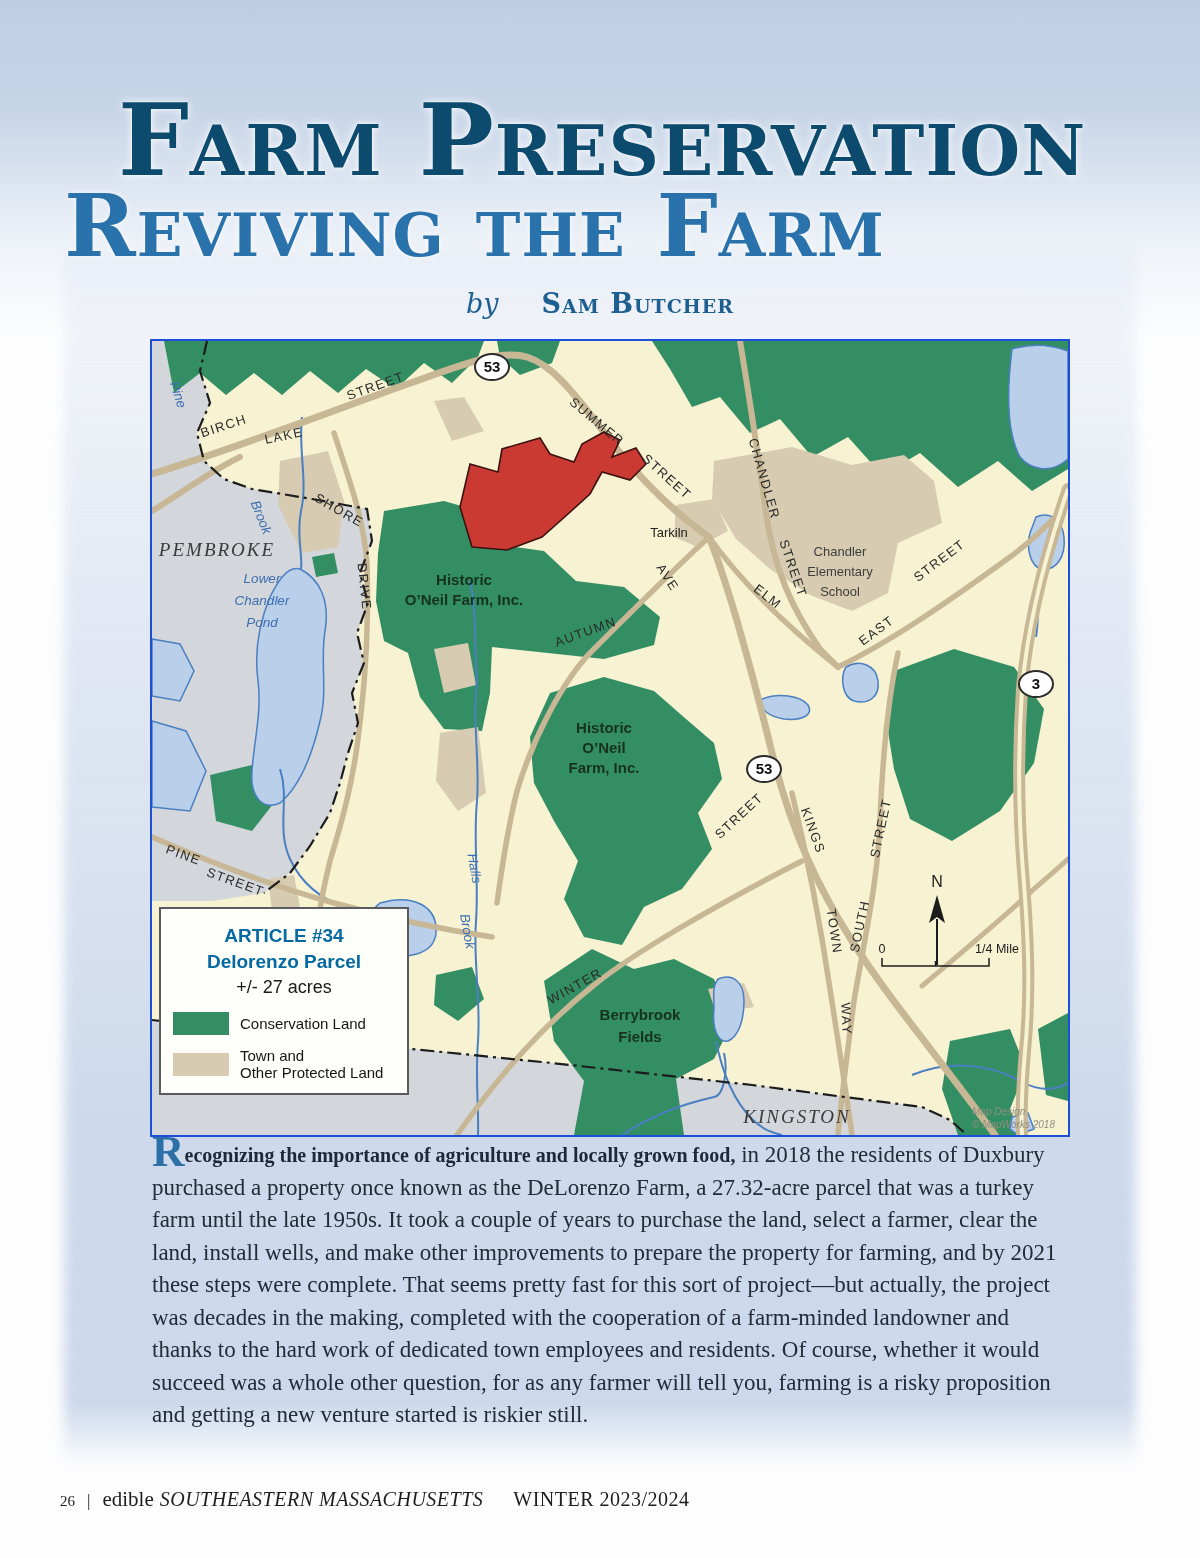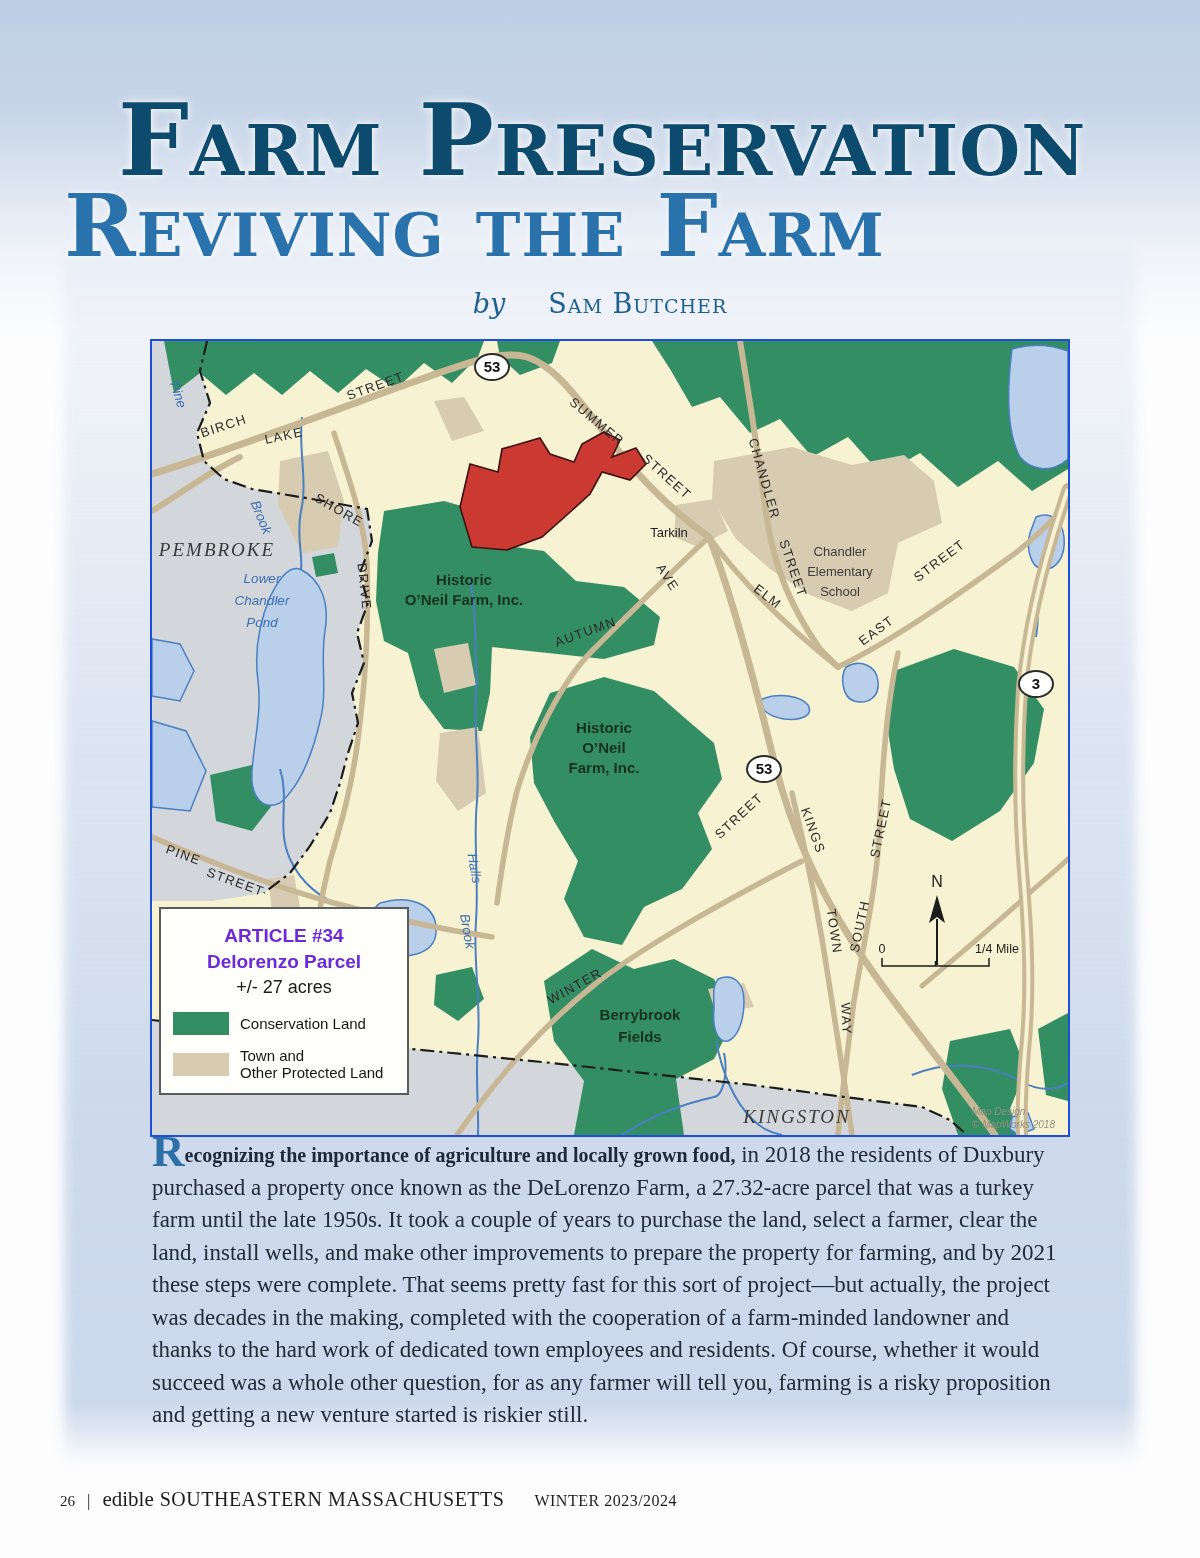--- a/index.html
+++ b/index.html
@@ -15,57 +15,57 @@
           font-family:"DejaVu Serif","Liberation Serif",serif;font-variant:small-caps;
           font-weight:bold;font-size:100px;line-height:1;letter-spacing:1px;color:#0c4a6e;
           text-shadow:0 0 8px rgba(255,255,255,0.9),0 0 2px rgba(255,255,255,0.9);}
   .title2{margin:0;position:absolute;top:183px;left:0;width:949px;
           font-family:"DejaVu Serif","Liberation Serif",serif;font-variant:small-caps;
           font-weight:600;font-size:86px;line-height:1;letter-spacing:1px;color:#2a72ab;
           text-shadow:0 0 6px rgba(255,255,255,0.8);}
   .byline{position:absolute;top:288px;left:0;width:1200px;font-size:27px;color:#1d5f90;
           font-family:"DejaVu Serif","Liberation Serif",serif;}
   .byline .by{font-style:italic;margin-right:10px;margin-top:38px;}
-  .byline .author{font-variant:small-caps;font-weight:400;letter-spacing:1px;margin-left:33px;}
+  .byline .author{font-variant:small-caps;font-weight:700;letter-spacing:1px;margin-left:33px;}
   .map{position:absolute;left:150px;top:339px;width:916px;height:794px;border:2px solid #1d4ed8;
        background:#f6f2d2;}
   .map svg{position:absolute;left:0;top:0;}
   
   text{font-family:"Liberation Sans",sans-serif;}
   .st{font-size:13px;fill:#2a2a2a;letter-spacing:1.5px;}
   .st-plain{font-size:13px;fill:#222;}
   .town{font-family:"Liberation Serif",serif;font-style:italic;font-size:19px;fill:#3a3a3a;letter-spacing:2px;}
   .wat{font-style:italic;font-size:13.5px;fill:#3e6fb2;}
   .farm{font-size:15px;font-weight:bold;fill:#16321f;}
   .poi{font-size:13px;fill:#3d3d3d;}
   .credit{font-style:italic;font-size:10px;fill:#8f8f80;}
   .shield-num{font-size:15px;font-weight:bold;fill:#111;text-anchor:middle;}
   .scalet{font-size:12.5px;fill:#1c1c1c;}
   .north{font-size:16px;fill:#1c1c1c;}
   
   .legend{position:absolute;left:7px;top:566px;width:250px;background:#fefefb;
           border:2px solid #5a5b5e;padding:14px 10px 12px 10px;box-sizing:border-box;}
-  .legend .lt{font-size:19px;font-weight:bold;color:#6d28d9;text-align:center;line-height:26px;}
+  .legend .lt{font-size:19px;font-weight:bold;color:#0369a1;text-align:center;line-height:26px;}
   .legend .la{font-size:18px;color:#1a1a1a;text-align:center;line-height:25px;margin-bottom:10px;}
   .lrow{display:flex;align-items:center;margin-top:12px;}
   .swatch{width:56px;height:23px;margin:0 11px 0 2px;flex:none;}
   .sw-red{border:2px solid #38100d;}
   .ltext{font-size:15px;line-height:17px;color:#161616;}
   
   .article{position:absolute;left:152px;top:1139px;width:906px;
            font-family:"Liberation Serif",serif;color:#222c39;font-size:23px;line-height:32.5px;}
   .dropcap{font-size:45px;font-weight:bold;color:#2d70a8;line-height:0;vertical-align:-4px;}
   .lead{font-weight:bold;font-size:20px;color:#1d2938;}
   footer{position:absolute;left:60px;top:1487px;width:1060px;color:#1d1d1d;
          font-family:"Liberation Serif",serif;display:flex;align-items:baseline;}
   .pnum{font-size:15px;}
   .sep{font-size:17px;margin:0 12px;}
   .brand-i{font-size:21px;}
-  .brand-c{font-size:20px;letter-spacing:0.5px;margin-left:6px;}
-  .issue{font-size:16px;margin-left:30px;letter-spacing:0.5px;}
+  .brand-c{font-size:20px;letter-spacing:0.5px;margin-left:6px;font-style:italic;}
+  .issue{font-size:20px;margin-left:30px;letter-spacing:0.5px;}
 </style>
 </head>
 <body>
 
 <div class="page">
   <div class="bg-top"></div>
   <div class="bg-panel"></div>
 
   <header>
     <h1 class="title1">Farm Preservation</h1>

